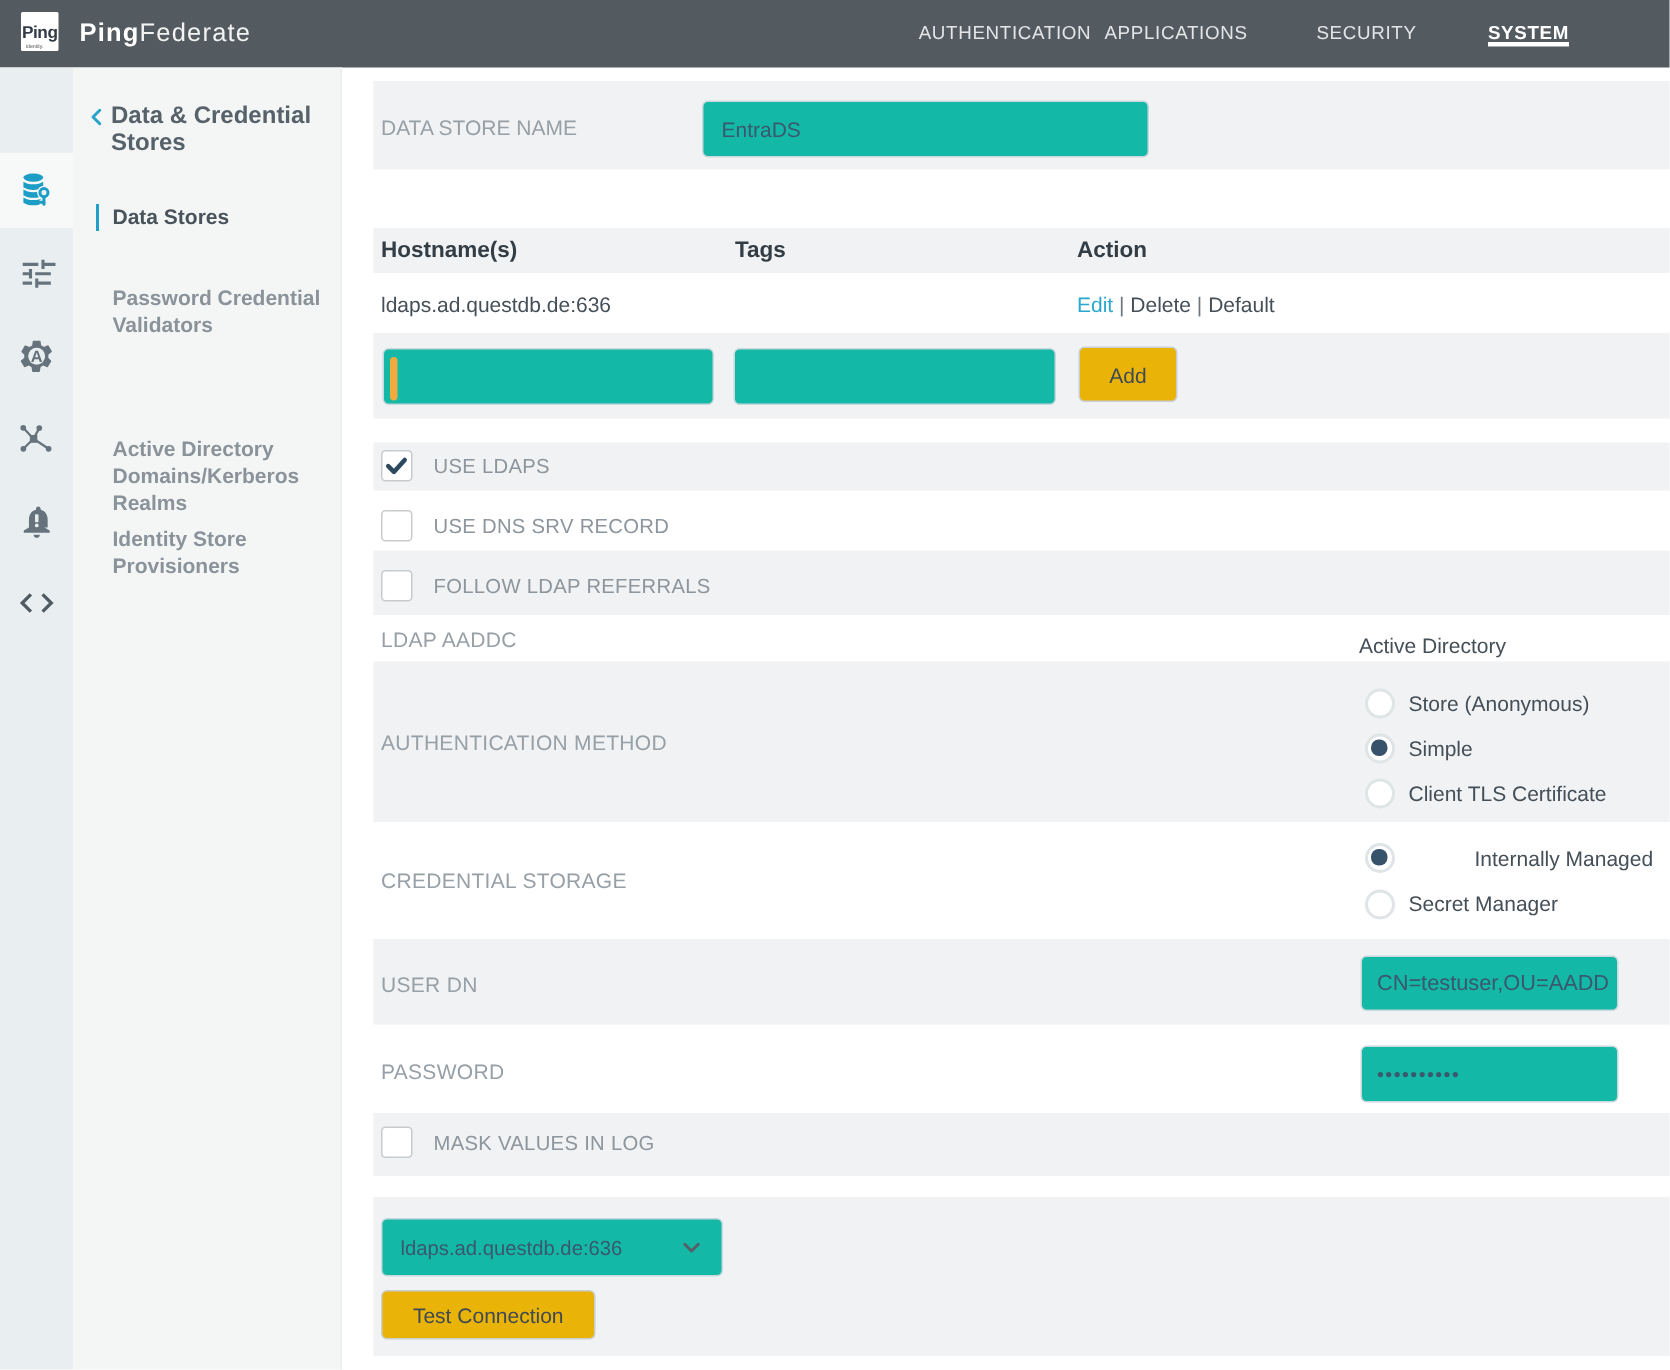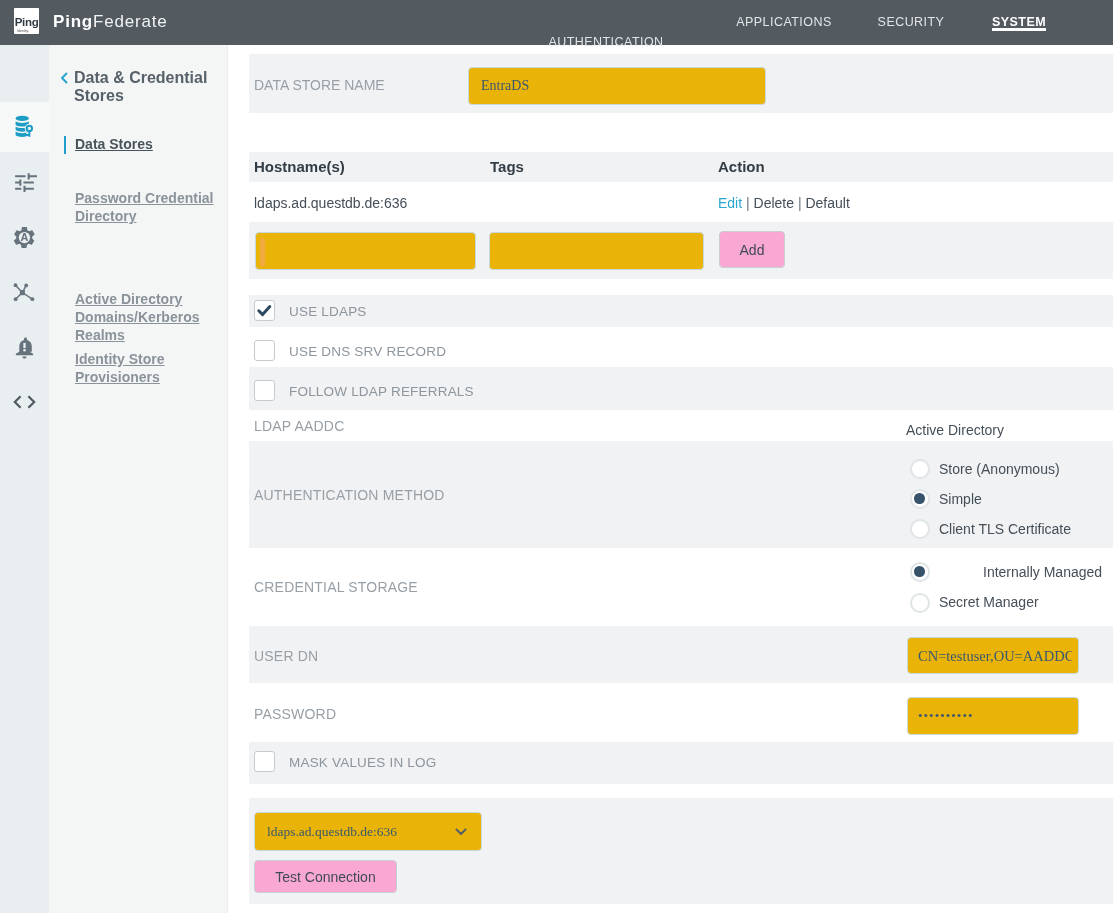--- a/index.html
+++ b/index.html
@@ -18,48 +18,48 @@
 
 
 #iconbar { position:absolute; left:0; top:45px; width:49px; height:868px; background:#e9eff1; }
 #activeblock { position:absolute; left:0; top:102px; width:49px; height:50px; background:#f7f9f9; }
 .sicon { position:absolute; left:12px; width:25px; height:25px; }
 
 
 #sidenav { position:absolute; left:49px; top:45px; width:179px; height:868px; background:#f4f6f6; border-right:1px solid #eceeee; }
 #snav-title { position:absolute; left:74px; top:69px; width:145px; font-size:16px; font-weight:bold; color:#57616a; line-height:18px; }
 #snav-chev { position:absolute; left:60px; top:72px; }
-.snav-item { position:absolute; left:75px; width:140px; font-size:14px; font-weight:bold; color:#8a929a; line-height:18px;text-decoration:underline; }
+.snav-item { position:absolute; left:75px; width:140px; font-size:14px; font-weight:bold; color:#8a929a; line-height:18px; }
 .snav-item.active { color:#49535b; }
 #snav-bar { position:absolute; left:63.5px; top:135.5px; width:2.5px; height:18px; background:#1f9fc9; }
 
 
 .row { position:absolute; left:249px; width:864px; background:#f0f2f3; }
 .lbl { position:absolute; font-size:14px; color:#98a0a7; letter-spacing:0.2px; white-space:nowrap; }
 .val { position:absolute; font-size:14px; color:#454f58; white-space:nowrap; }
-.inp { position:absolute; background:#eab308; border:1px solid #c8d8dc; border-radius:4px; font-size:14px; color:#3a586e; overflow:hidden;font-family:Liberation Serif, serif; }
+.inp { position:absolute; background:#14b8a6; border:1px solid #c8d8dc; border-radius:4px; font-size:14px; color:#3a586e; overflow:hidden; }
 .inp span { position:absolute; left:12px; top:50%; transform:translateY(-50%); white-space:nowrap; }
 .hdr { position:absolute; font-size:15px; font-weight:bold; color:#333d45; }
 .cbx { position:absolute; width:21px; height:21px; background:#fff; border:1px solid #c7cbce; border-radius:3px; }
 .cbxlbl { position:absolute; left:289px; font-size:13.5px; color:#8d959d; letter-spacing:0.2px; transform:translateY(-50%); white-space:nowrap; }
 .radio { position:absolute; left:910px; width:20px; height:20px; border-radius:50%; background:#fff; border:2.5px solid #dfe4e6; }
 .radio .dot { position:absolute; left:2.25px; top:2.25px; width:10.5px; height:10.5px; border-radius:50%; background:#37536c; }
 .rlbl { position:absolute; left:939px; font-size:14px; color:#454f58; transform:translateY(-50%); white-space:nowrap; }
-.btn { position:absolute; background:#f9a8d4; border:1px solid #c9ced2; border-radius:4px; font-size:14px; color:#3f4a52; display:flex; align-items:center; justify-content:center; }
+.btn { position:absolute; background:#eab308; border:1px solid #c9ced2; border-radius:4px; font-size:14px; color:#3f4a52; display:flex; align-items:center; justify-content:center; }
 </style>
 </head>
 <body>
 
 <div id="topbar">
   <div id="logo">
       <div class="p">Ping</div>
       <div class="i">Identity.</div>
     </div>
   <div id="brand"><b>Ping</b>Federate</div>
-  <div class="navitem" style="left:606px;margin-top:20px;">AUTHENTICATION</div>
+  <div class="navitem" style="left:670px;">AUTHENTICATION</div>
   <div class="navitem" style="left:784px;">APPLICATIONS</div>
   <div class="navitem" style="left:911px;">SECURITY</div>
   <div class="navitem active" style="left:1019px;">SYSTEM</div>
   <div id="sysline"></div>
 </div>
 
 <div id="iconbar"></div>
 <div id="activeblock"></div>
 <svg class="sicon" style="top:115px;" viewBox="0 0 25 25">
   <g fill="#1b9dc6">
@@ -105,21 +105,21 @@
   <path d="M8.6 6.2L2.8 12l5.8 5.8M16.4 6.2l5.8 5.8-5.8 5.8"></path>
 </svg>
 
 <div id="sidenav"></div>
 <svg id="snav-chev" width="8" height="12" viewBox="0 0 8 12" fill="none" stroke="#2aa3ca" stroke-width="2" stroke-linecap="round" stroke-linejoin="round">
     <path d="M6.5 1.5L2 6l4.5 4.5"></path>
   </svg>
 <div id="snav-title">Data &amp; Credential Stores</div>
 <div id="snav-bar"></div>
 <div class="snav-item active" style="top:135px;">Data Stores</div>
-<div class="snav-item" style="top:189px;">Password Credential Directory</div>
+<div class="snav-item" style="top:189px;">Password Credential Validators</div>
 <div class="snav-item" style="top:260px;margin-top:30px;">Active Directory Domains/Kerberos Realms</div>
 <div class="snav-item" style="top:350px;">Identity Store Provisioners</div>
 
 <div class="row" style="top:54px; height:59px;"></div>
 <div class="lbl" style="left:254px; top:77px; letter-spacing:0;">DATA STORE NAME</div>
 <div class="inp" style="left:468px; top:67px; width:298px; height:38px;">
     <span>EntraDS</span>
   </div>
 
 <div class="row" style="top:152px; height:30px;"></div>

